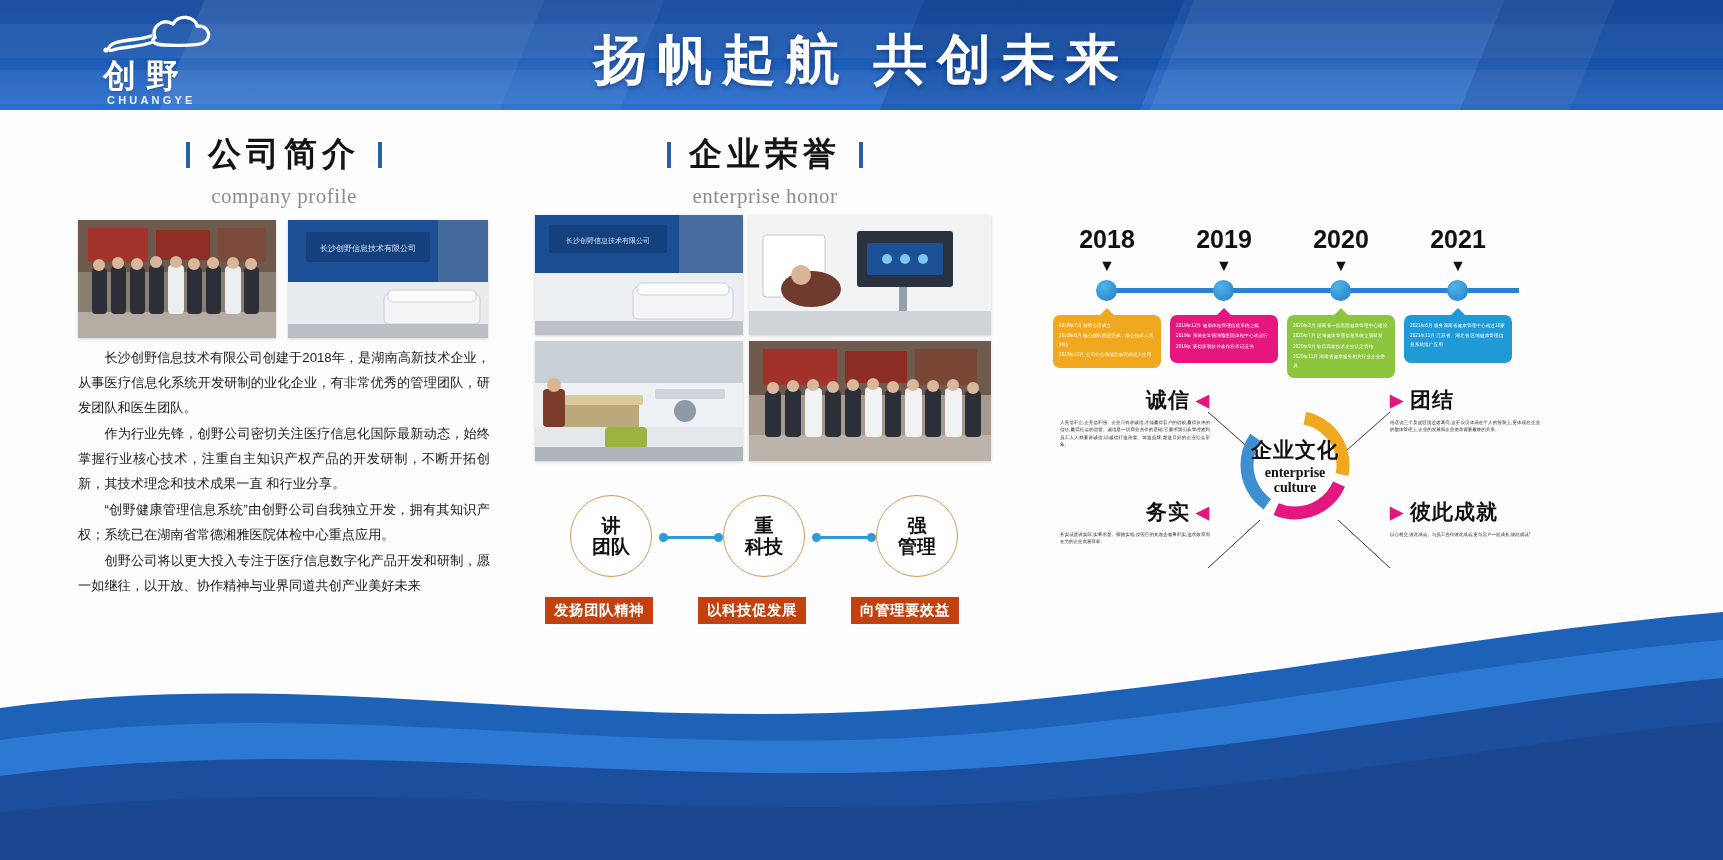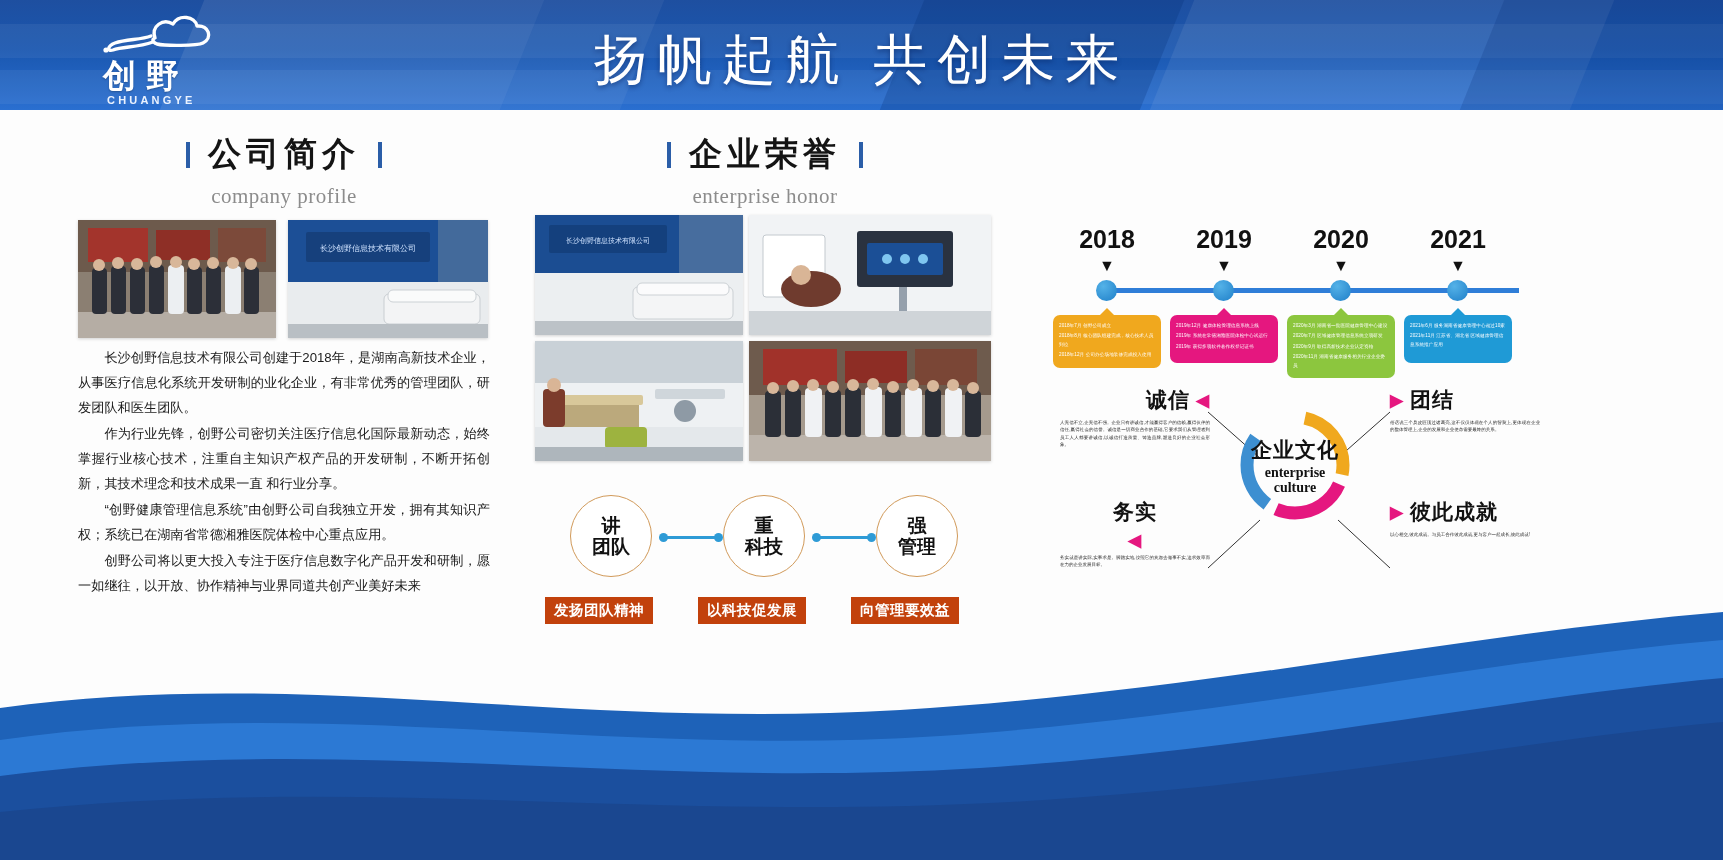--- a/index.html
+++ b/index.html
@@ -45,21 +45,21 @@
   }
   .logo-en {
     position:absolute; left:22px; top:82px;
     font-size:11px; letter-spacing:3.2px; color:#eaf2ff; font-weight:600;
   }
 
   .banner-title {
     position:absolute; left:0; top:24px; width:1723px;
     text-align:center; z-index:6;
     font-family:"Liberation Serif", serif;
-    font-size:54px; font-weight:400; color:#ffffff;
+    font-size:54px; font-weight:700; color:#ffffff;
     letter-spacing:10px;
     text-shadow:0 2px 5px rgba(0,20,70,.45);
   }
 
   
   .canvas {
     position:absolute; left:0; top:110px; width:1723px; height:750px;
     background:#fdfdfd;
   }
 
@@ -477,21 +477,21 @@
 
     <div class="val v-tr">
       <div class="val-head rt">
         <span class="arw">▶</span>
         <span>团结</span>
       </div>
       <div class="val-body">俗话说三个臭皮匠顶过诸葛亮,这不仅仅体现在个人的智慧上,更体现在企业的整体管理上,企业的发展和企业使命需要最终的关系。</div>
     </div>
 
     <div class="val v-bl">
-      <div class="val-head" style="flex-direction:column;">
+      <div class="val-head" style="justify-content:flex-end;">
         <span>务实</span>
         <span class="arw">◀</span>
       </div>
       <div class="val-body">务实就是讲实际,实事求是。脚踏实地,按照它的意愿去做事不实,追求效率而在力的企业发展目标。</div>
     </div>
 
     <div class="val v-br">
       <div class="val-head rt">
         <span class="arw">▶</span>
         <span>彼此成就</span>

